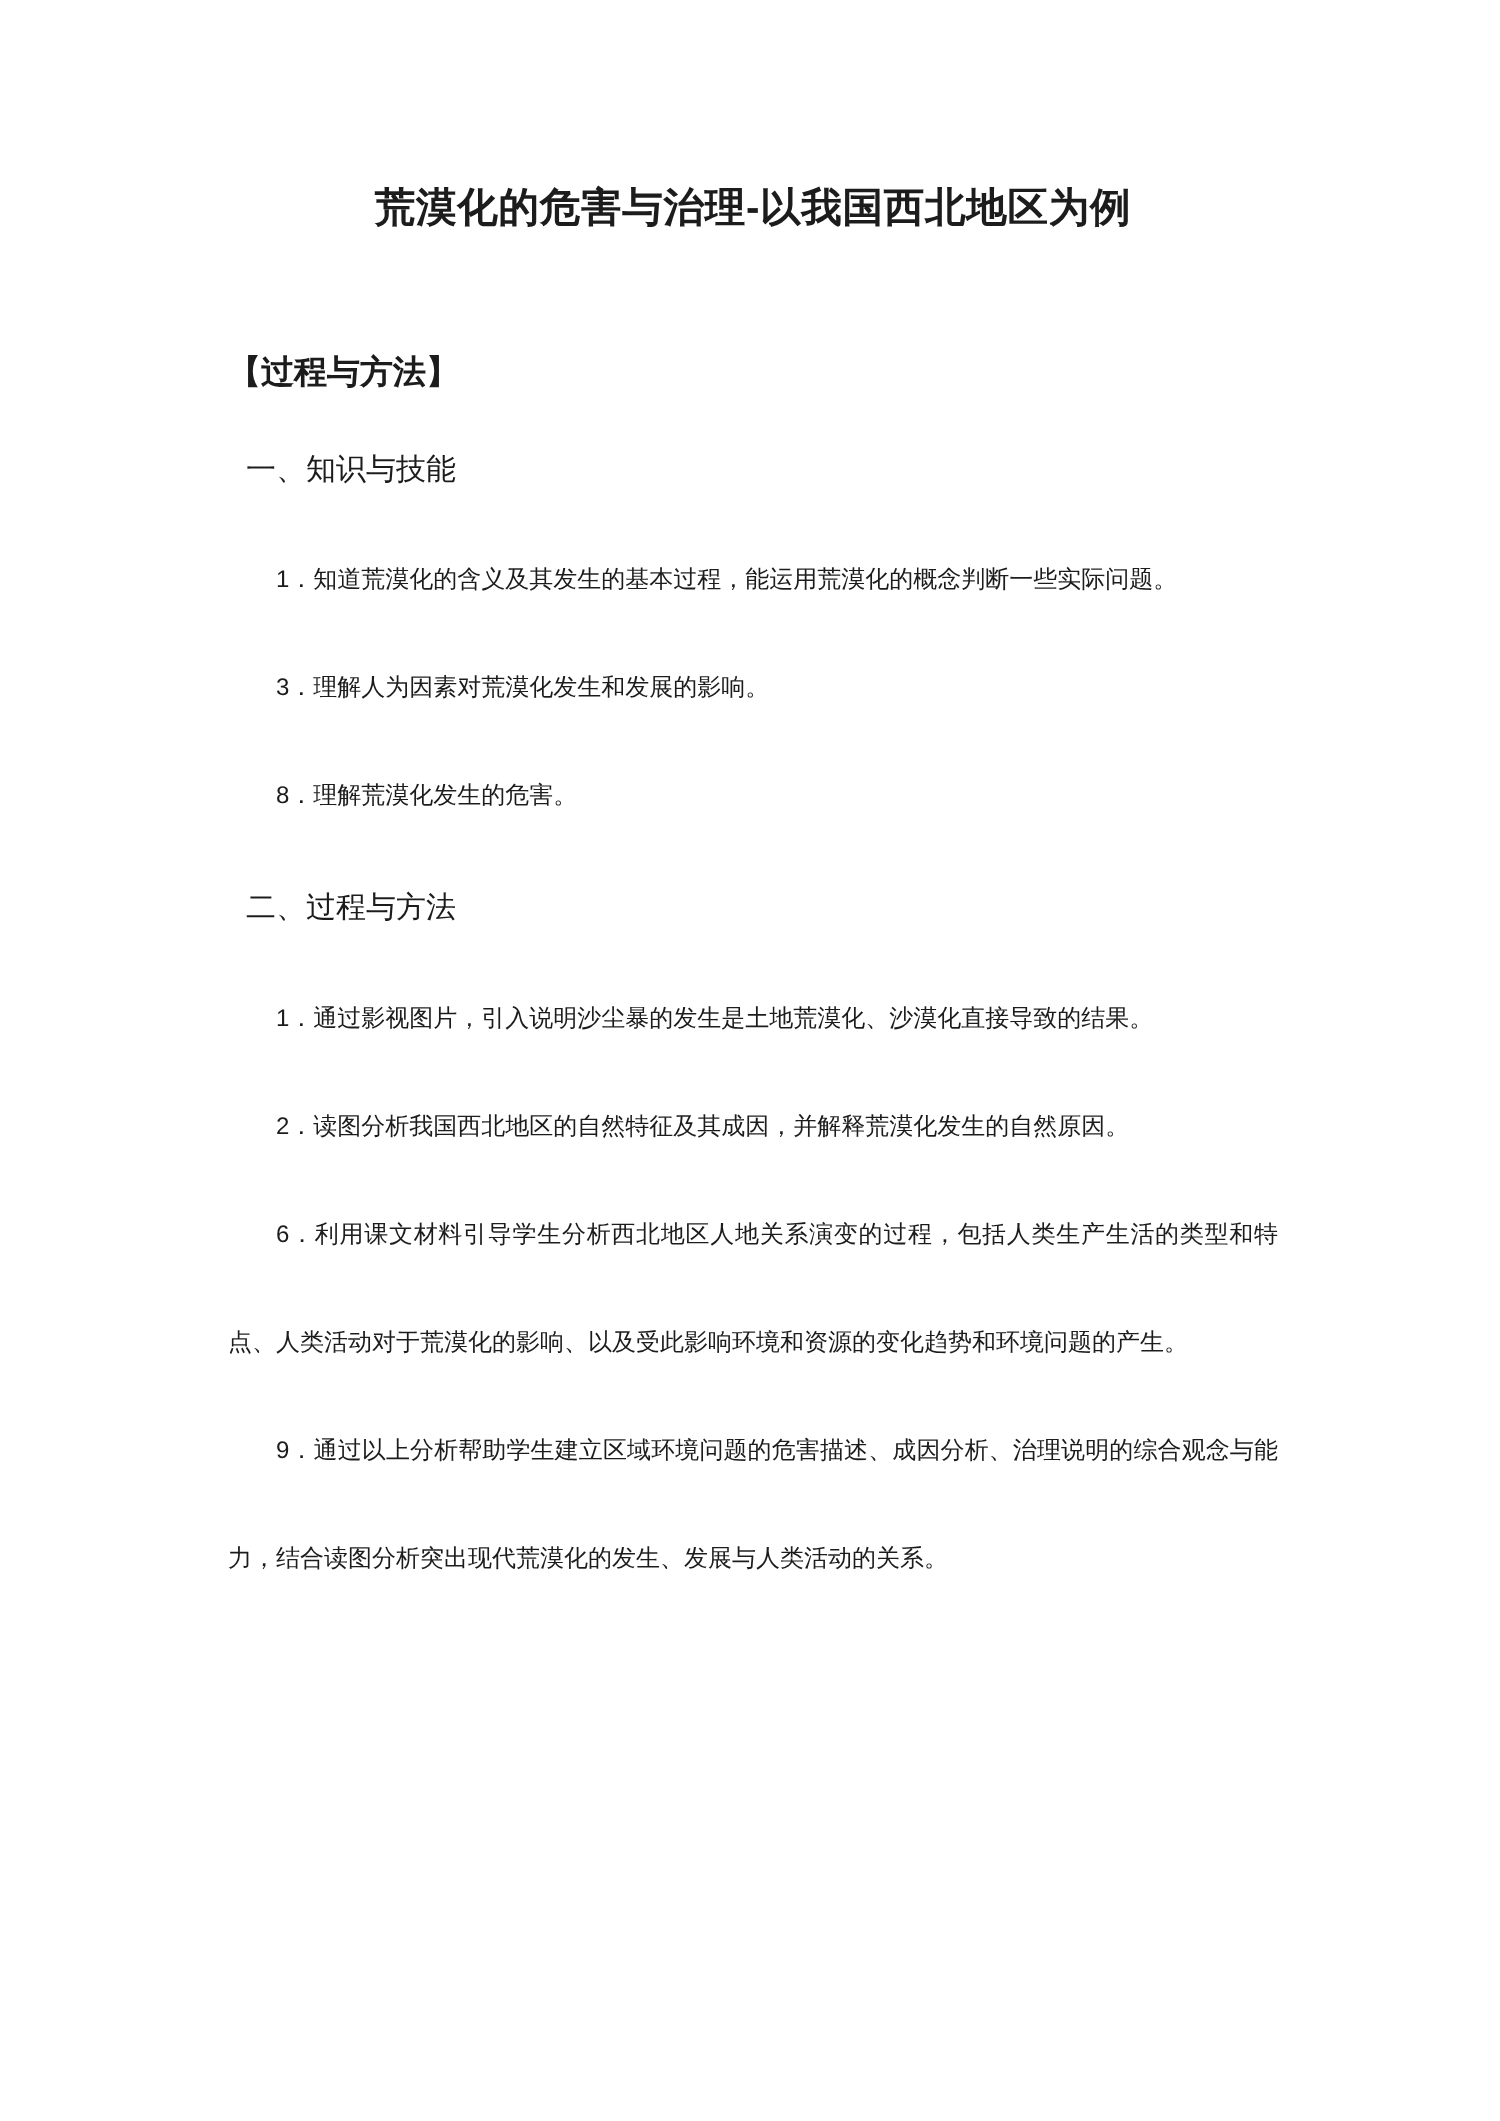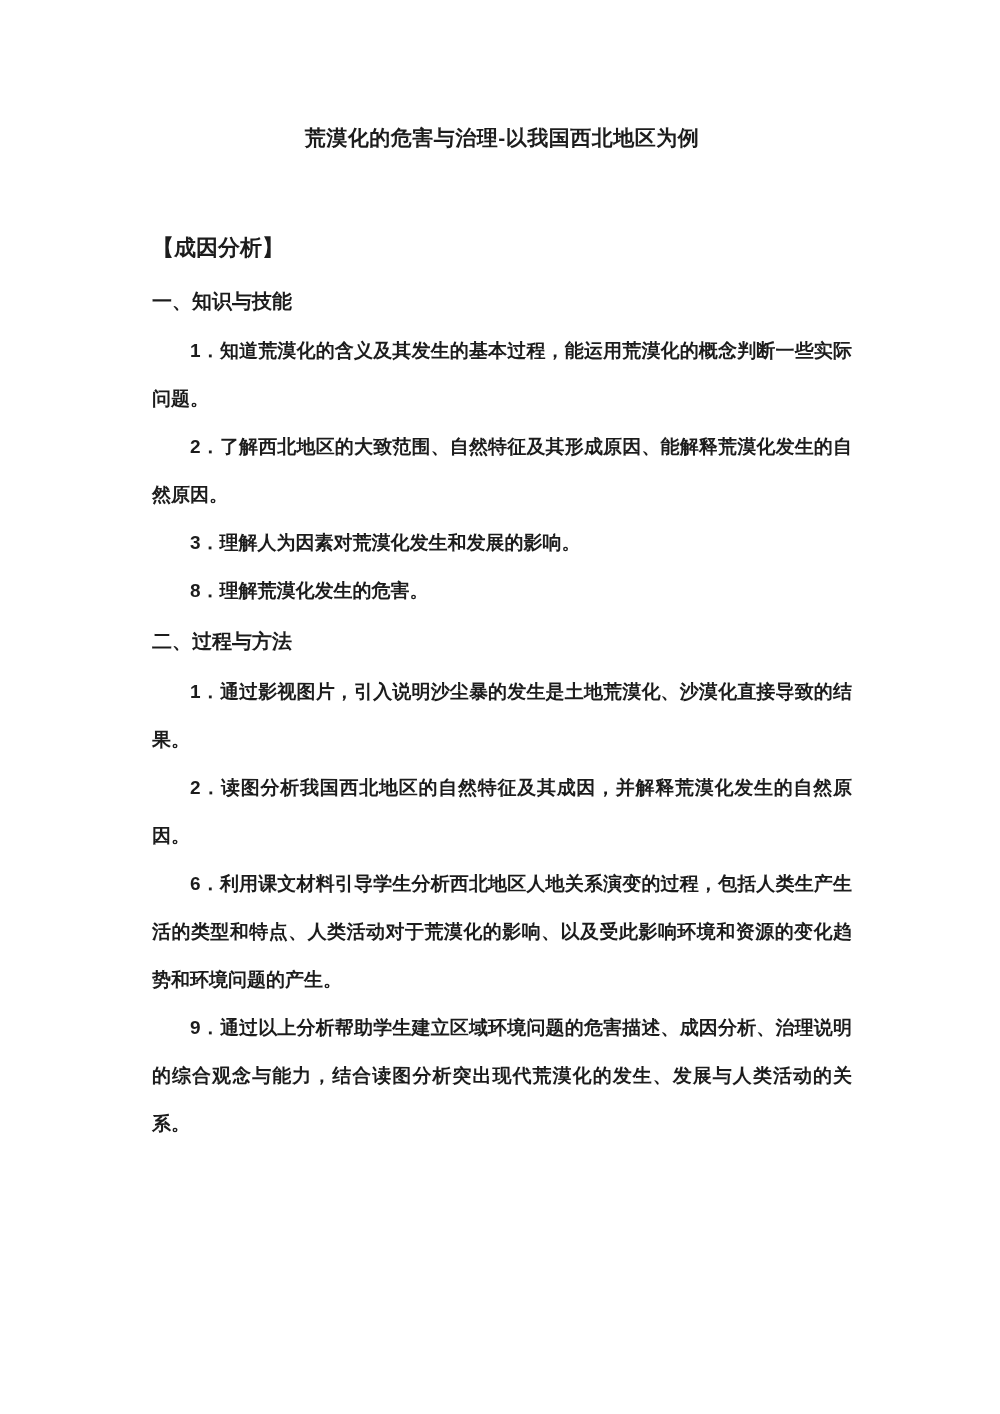--- a/index.html
+++ b/index.html
@@ -13,62 +13,61 @@
     height: 1414px;
     margin: 0 auto;
     background: #ffffff;
     box-sizing: border-box;
     padding: 116px 148px 0 152px;
     font-family: "Liberation Sans", "DejaVu Sans", sans-serif;
     color: #1c1c1c;
     overflow: hidden;
   }
   .doc-title {
-    font-size: 21px;
+    font-size: 27px;
     font-weight: bold;
     text-align: center;
     line-height: 44px;
     margin: 0 0 62px 0;
     letter-spacing: 0.5px;
   }
   .objectives-heading {
     font-size: 22px;
     font-weight: bold;
     line-height: 52.7px;
     margin: 0;
   }
   .subsection-heading {
     font-size: 20px;
-    font-weight: bold;
+    font-weight: normal;
     line-height: 52.7px;
-    margin: 0;
+    margin: 12px;
   }
   .item-paragraph {
-    font-size: 19px;
-    font-weight: bold;
-    line-height: 48px;
+    font-size: 16px;
+    font-weight: normal;
+    line-height: 72px;
     margin: 0;
     text-indent: 2em;
     text-align: justify;
     word-break: break-all;
   }
 </style>
 </head>
 <body>
 
 <div class="page">
 
   <h1 class="doc-title">荒漠化的危害与治理-以我国西北地区为例</h1>
 
-  <h2 class="objectives-heading">【成因分析】</h2>
+  <h2 class="objectives-heading">【过程与方法】</h2>
 
   <h3 class="subsection-heading">一、知识与技能</h3>
 
   <p class="item-paragraph">1．知道荒漠化的含义及其发生的基本过程，能运用荒漠化的概念判断一些实际问题。</p>
-  <p class="item-paragraph">2．了解西北地区的大致范围、自然特征及其形成原因、能解释荒漠化发生的自然原因。</p>
   <p class="item-paragraph">3．理解人为因素对荒漠化发生和发展的影响。</p>
   <p class="item-paragraph">8．理解荒漠化发生的危害。</p>
 
   <h3 class="subsection-heading">二、过程与方法</h3>
 
   <p class="item-paragraph">1．通过影视图片，引入说明沙尘暴的发生是土地荒漠化、沙漠化直接导致的结果。</p>
   <p class="item-paragraph">2．读图分析我国西北地区的自然特征及其成因，并解释荒漠化发生的自然原因。</p>
   <p class="item-paragraph">6．利用课文材料引导学生分析西北地区人地关系演变的过程，包括人类生产生活的类型和特点、人类活动对于荒漠化的影响、以及受此影响环境和资源的变化趋势和环境问题的产生。</p>
   <p class="item-paragraph">9．通过以上分析帮助学生建立区域环境问题的危害描述、成因分析、治理说明的综合观念与能力，结合读图分析突出现代荒漠化的发生、发展与人类活动的关系。</p>
 

